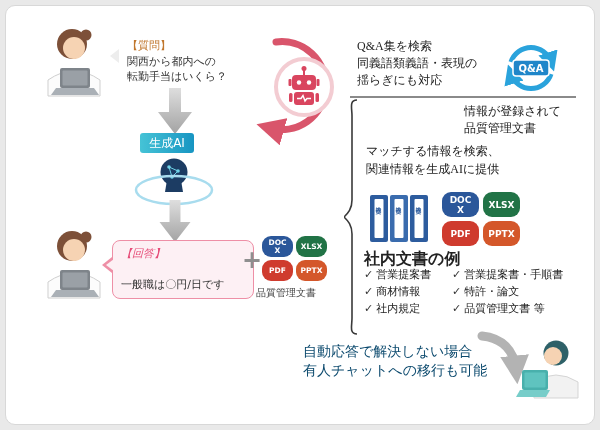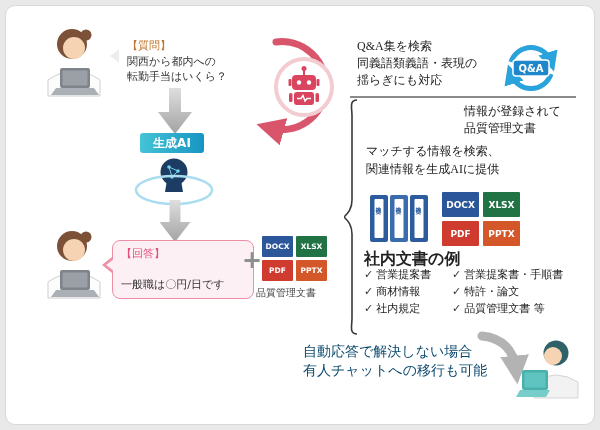--- a/index.html
+++ b/index.html
@@ -16,36 +16,36 @@
   .q-bubble{position:absolute;left:118px;top:32px;width:136px;background:#ffffff;border-radius:8px;
             padding:6px 9px;font-size:11px;line-height:15.5px;color:#333;}
   .q-bubble .tag{color:#c0762c;display:block;}
   .q-bubble:after{content:"";position:absolute;left:-8px;top:17px;border:7px solid transparent;
                   border-right:9px solid #ededed;border-left:0;}
 
   
   .a-bubble{position:absolute;left:112px;top:240px;width:124px;background:#fdf0f4;
             border:1.5px solid #ee8fa6;border-radius:8px;padding:5px 8px;font-size:11px;
             line-height:15.5px;color:#333;}
-  .a-bubble .tag{color:#e64c78;display:block;}
+  .a-bubble .tag{color:#e64c78;display:block;font-style:italic;}
   .a-bubble:before{content:"";position:absolute;left:-11px;top:16px;border:8px solid transparent;
                    border-right:10px solid #ee8fa6;border-left:0;}
   .a-bubble:after{content:"";position:absolute;left:-7px;top:17.5px;border:6.5px solid transparent;
                   border-right:8px solid #fdf0f4;border-left:0;}
 
-  .genai{position:absolute;left:140px;top:133px;width:64px;height:20px;border-radius:3px;
+  .genai{position:absolute;left:140px;top:133px;width:54px;height:20px;border-radius:3px;
          background:linear-gradient(90deg,#45c3d6,#1795c2);color:#fff;font-size:12px;
-         font-weight:bold;text-align:center;line-height:20px;}
+         font-weight:normal;text-align:center;line-height:20px;}
 
   .plus{position:absolute;left:242px;top:246px;font-size:24px;font-weight:bold;color:#8f8f8f;}
 
   .badges{position:absolute;display:grid;gap:3px;}
   .badges.small{left:262px;top:236px;grid-template-columns:31px 31px;}
   .badges.large{left:442px;top:192px;grid-template-columns:37px 37px;gap:4px;}
-  .badge{border-radius:1px;color:#fff;font-weight:bold;display:flex;flex-direction:row;
+  .badge{border-radius:9px;color:#fff;font-weight:bold;display:flex;flex-direction:column;
          align-items:center;justify-content:center;text-align:center;}
   .badges.small .badge{height:21px;font-size:7.5px;line-height:8px;}
   .badges.large .badge{height:25px;font-size:9px;line-height:10px;}
 
   .ref-label{position:absolute;left:256px;top:286px;width:90px;font-size:10px;color:#444;}
 
   .divider{position:absolute;left:350px;top:96px;width:226px;height:1.5px;background:#8a8a8a;}
 
   .ex-title{position:absolute;left:364px;top:249px;font-size:16px;font-weight:bold;}
   .ex-item{position:absolute;font-size:11px;line-height:13px;color:#222;}

